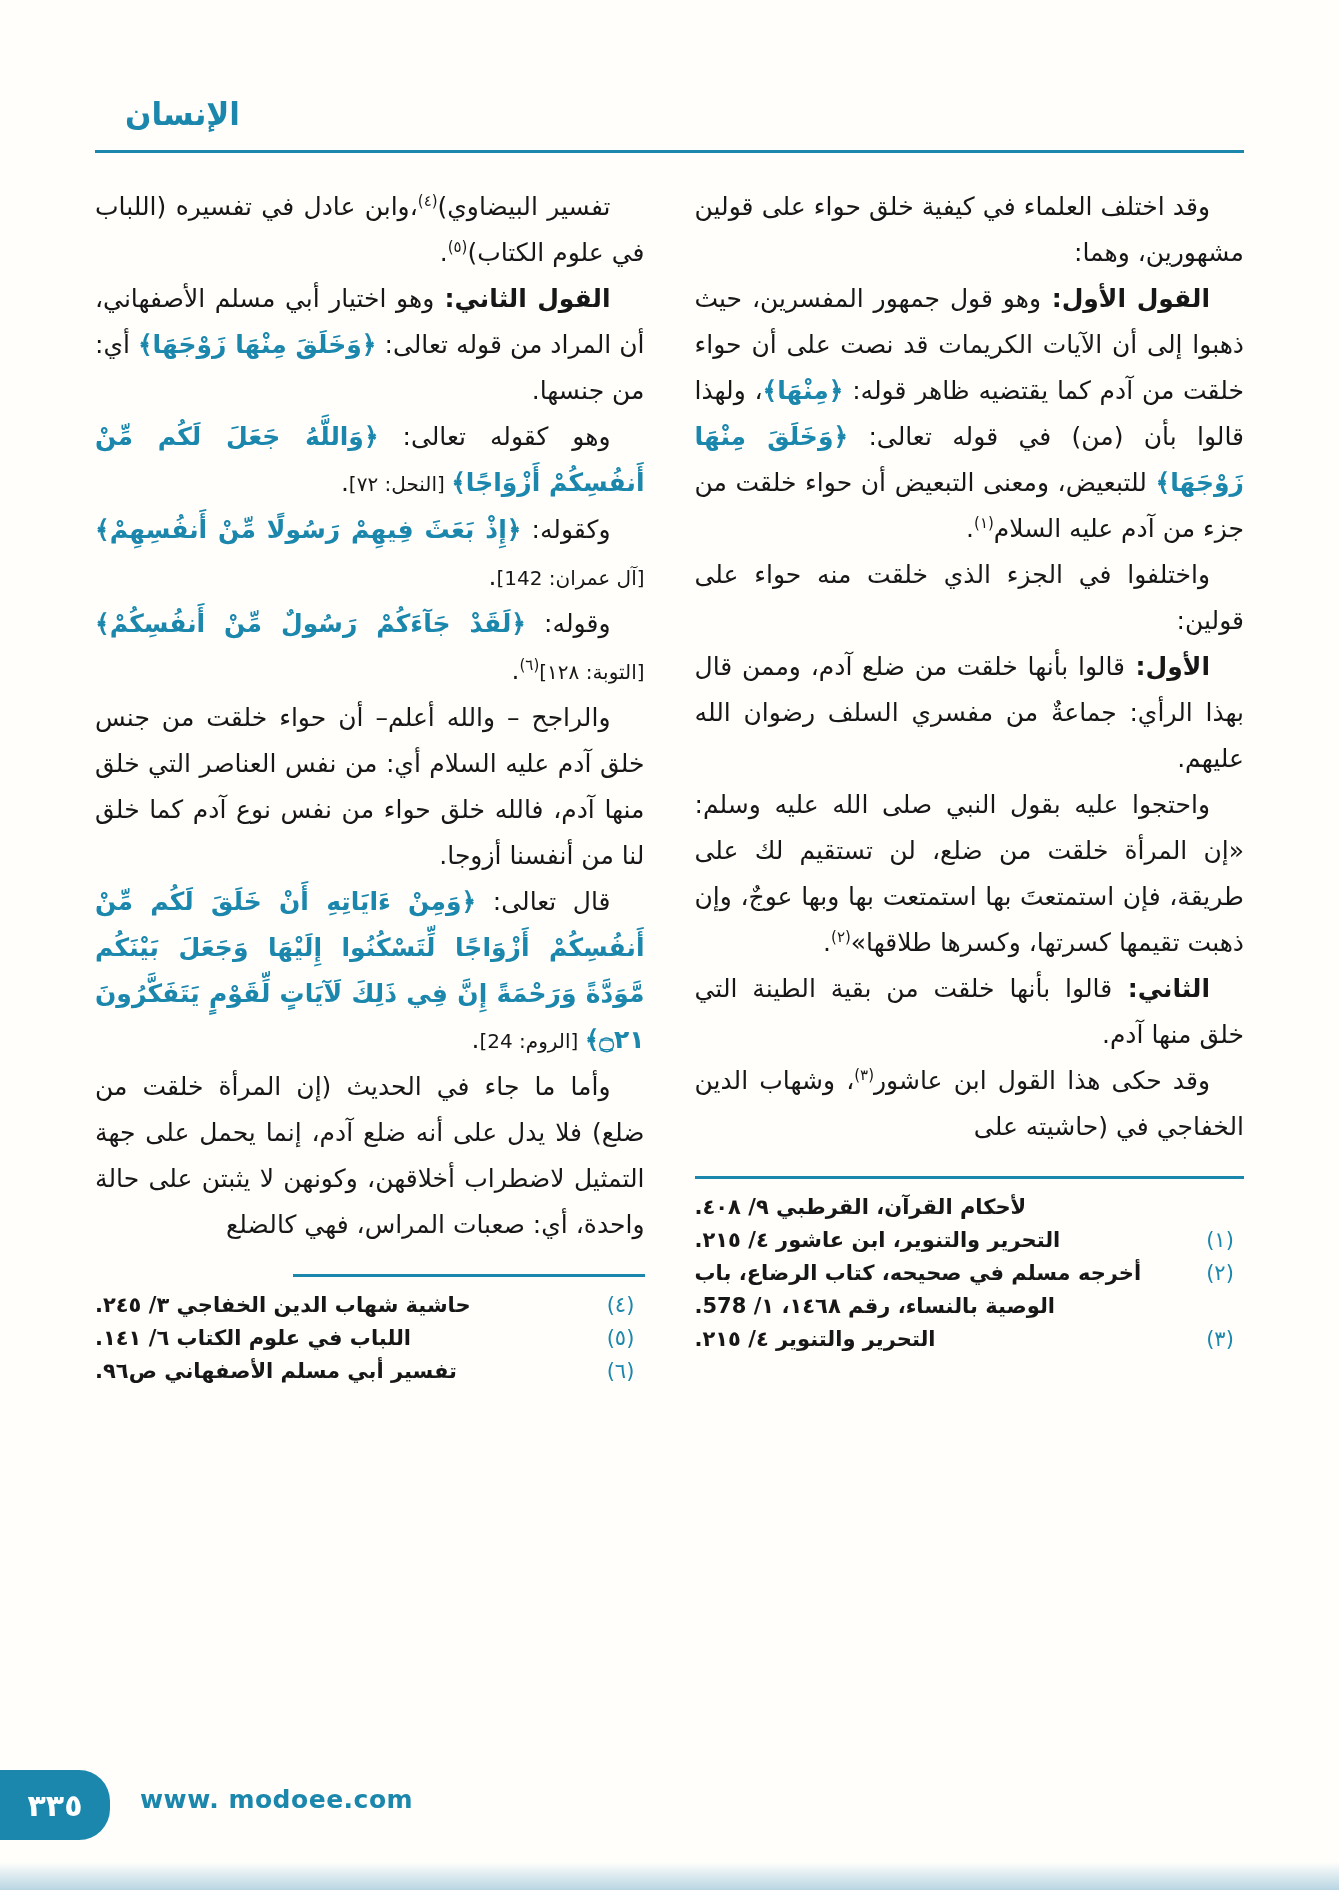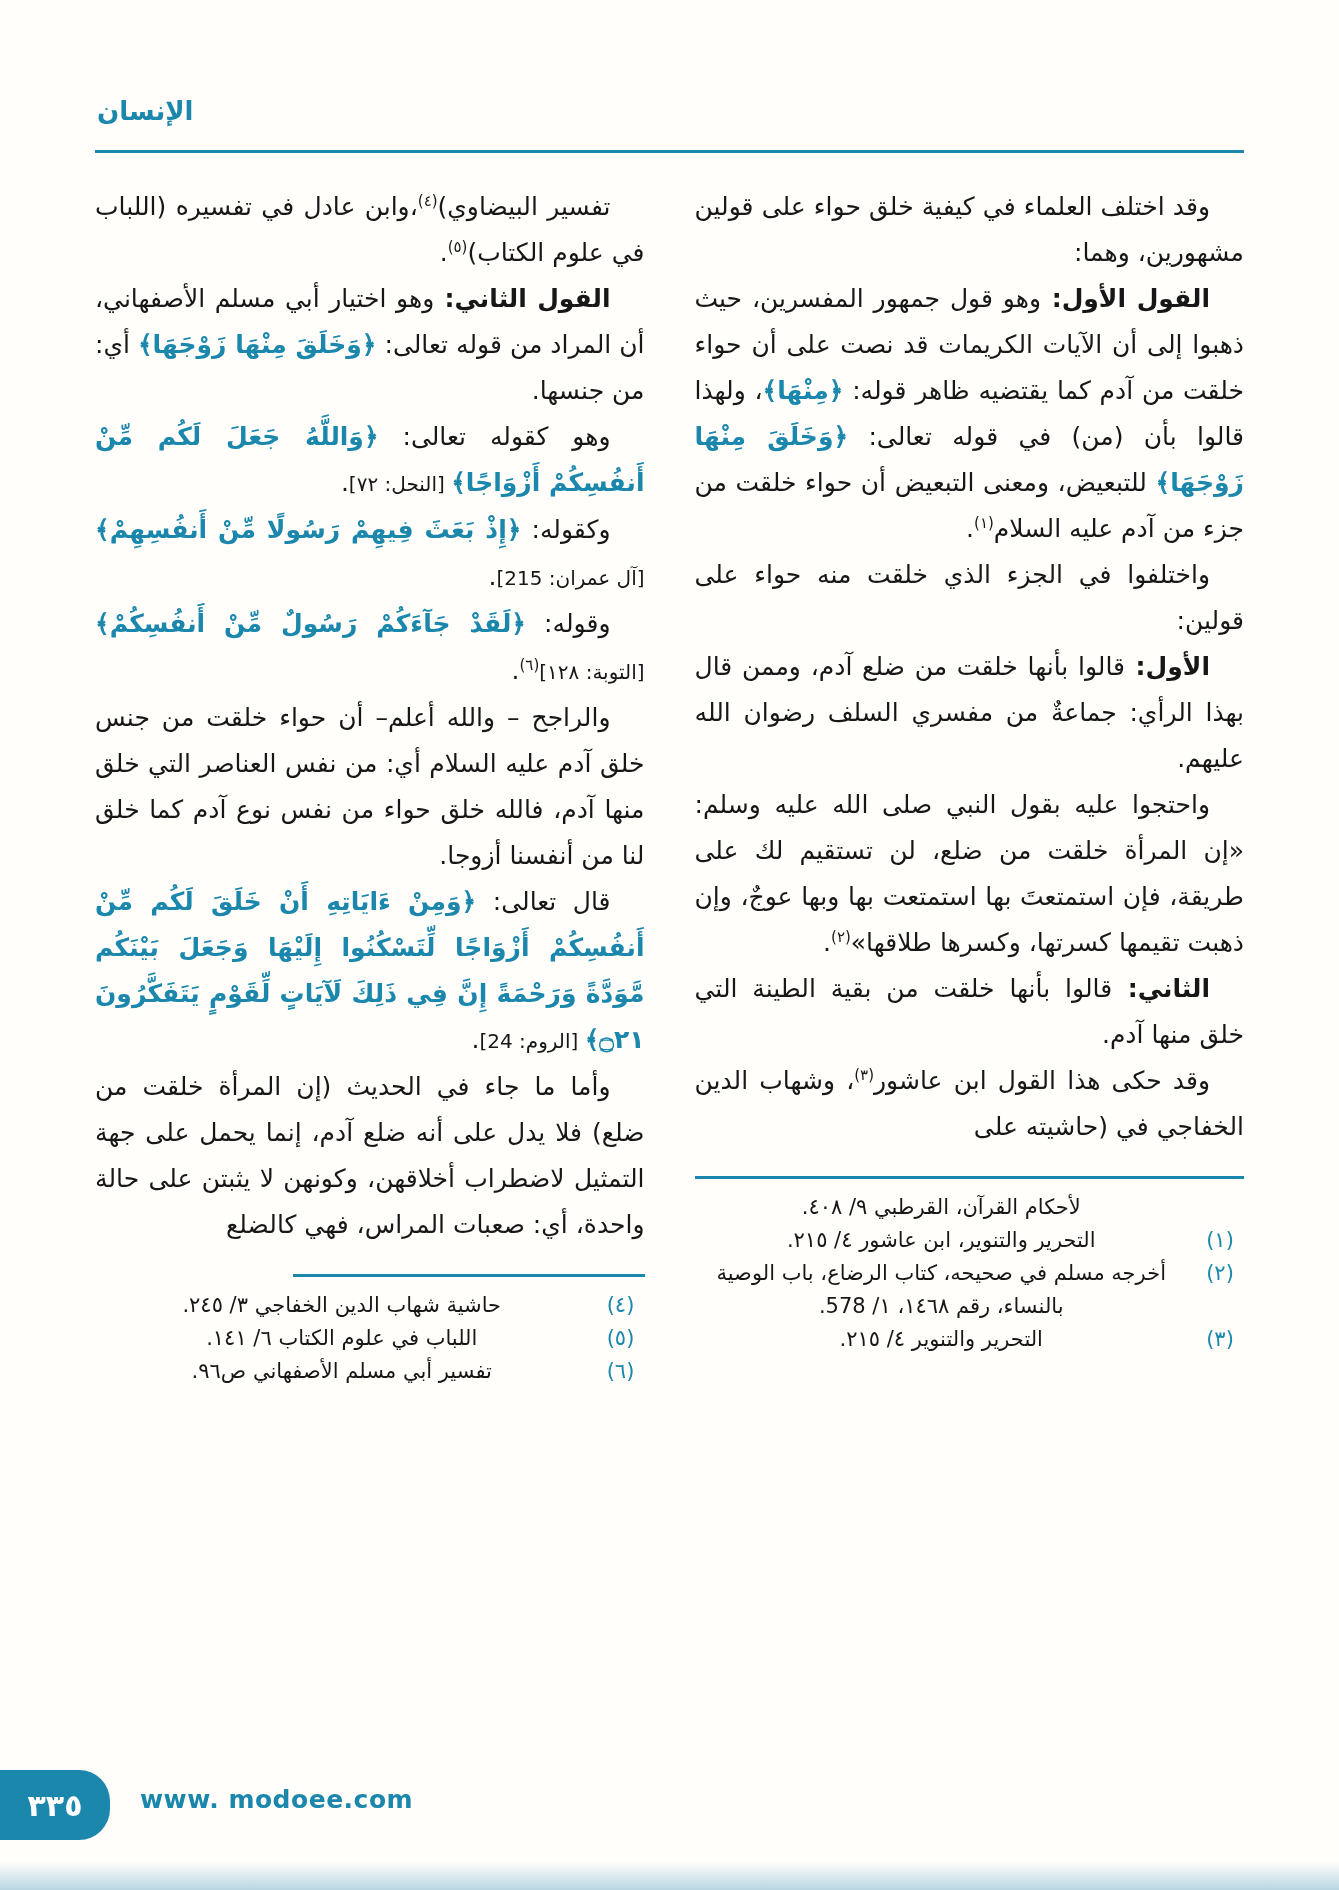--- a/index.html
+++ b/index.html
@@ -21,22 +21,23 @@
   .header {
     position: absolute;
     top: 96px;
     left: 97px;
     right: 97px;
     text-align: left;
   }
   .header-title {
     display: inline-block;
     color: var(--accent);
-    font-size: 26px;
+    font-size: 31px;
     font-weight: bold;
+    margin-left: 28px;
   }
   .header-rule {
     position: absolute;
     top: 150px;
     left: 95px;
     right: 95px;
     height: 3px;
     background: var(--accent);
   }
   
@@ -74,21 +75,21 @@
     display: flex;
     gap: 8px;
     font-size: 21px;
     line-height: 33px;
   }
   .fn-num {
     flex: 0 0 48px;
     color: var(--accent);
     text-align: center;
   }
-  .fn-text { flex: 1; text-align: center; }
+  .fn-text { flex: 1; text-align: left; font-weight: bold; }
   
   .page-pill {
     position: absolute;
     left: 0;
     bottom: 50px;
     width: 110px;
     height: 70px;
     background: var(--accent);
     border-radius: 0 31px 31px 0;
     display: flex;
@@ -160,21 +161,21 @@
             </div>
           </div>
       </div>
     </section>
 
     <section class="col">
       <div class="paras">
           <p><span class="run-n">تفسير البيضاوي)</span><span class="run-r">(٤)</span><span class="run-n">،وابن عادل في تفسيره (اللباب في علوم الكتاب)</span><span class="run-r">(٥)</span><span class="run-n">.</span></p>
           <p><span class="run-b">القول الثاني: </span><span class="run-n">وهو اختيار أبي مسلم الأصفهاني، أن المراد من قوله تعالى: </span><span class="run-q">﴿وَخَلَقَ مِنْهَا زَوْجَهَا﴾</span><span class="run-n"> أي: من جنسها.</span></p>
           <p><span class="run-n">وهو كقوله تعالى: </span><span class="run-q">﴿وَاللَّهُ جَعَلَ لَكُم مِّنْ أَنفُسِكُمْ أَزْوَاجًا﴾</span><span class="run-cite"> [النحل: ٧٢]</span><span class="run-n">.</span></p>
-          <p><span class="run-n">وكقوله: </span><span class="run-q">﴿إِذْ بَعَثَ فِيهِمْ رَسُولًا مِّنْ أَنفُسِهِمْ﴾</span><span class="run-cite"> [آل عمران: 215]</span><span class="run-n">.</span></p>
+          <p><span class="run-n">وكقوله: </span><span class="run-q">﴿إِذْ بَعَثَ فِيهِمْ رَسُولًا مِّنْ أَنفُسِهِمْ﴾</span><span class="run-cite"> [آل عمران: 142]</span><span class="run-n">.</span></p>
           <p><span class="run-n">وقوله: </span><span class="run-q">﴿لَقَدْ جَآءَكُمْ رَسُولٌ مِّنْ أَنفُسِكُمْ﴾</span><span class="run-cite"> [التوبة: ١٢٨]</span><span class="run-r">(٦)</span><span class="run-n">.</span></p>
           <p><span class="run-n">والراجح – والله أعلم– أن حواء خلقت من جنس خلق آدم عليه السلام أي: من نفس العناصر التي خلق منها آدم، فالله خلق حواء من نفس نوع آدم كما خلق لنا من أنفسنا أزوجا.</span></p>
           <p><span class="run-n">قال تعالى: </span><span class="run-q">﴿وَمِنْ ءَايَاتِهِ أَنْ خَلَقَ لَكُم مِّنْ أَنفُسِكُمْ أَزْوَاجًا لِّتَسْكُنُوا إِلَيْهَا وَجَعَلَ بَيْنَكُم مَّوَدَّةً وَرَحْمَةً إِنَّ فِي ذَلِكَ لَآيَاتٍ لِّقَوْمٍ يَتَفَكَّرُونَ ۝٢١﴾</span><span class="run-cite"> [الروم: 24]</span><span class="run-n">.</span></p>
           <p><span class="run-n">وأما ما جاء في الحديث (إن المرأة خلقت من ضلع) فلا يدل على أنه ضلع آدم، إنما يحمل على جهة التمثيل لاضطراب أخلاقهن، وكونهن لا يثبتن على حالة واحدة، أي: صعبات المراس، فهي كالضلع</span></p>
         </div>
       <div class="footnotes">
         <div class="fn-rule fn-rule-short"></div>
         <div class="fn-list">
             <div class="fn-row">
               <span class="fn-num">(٤)</span>

